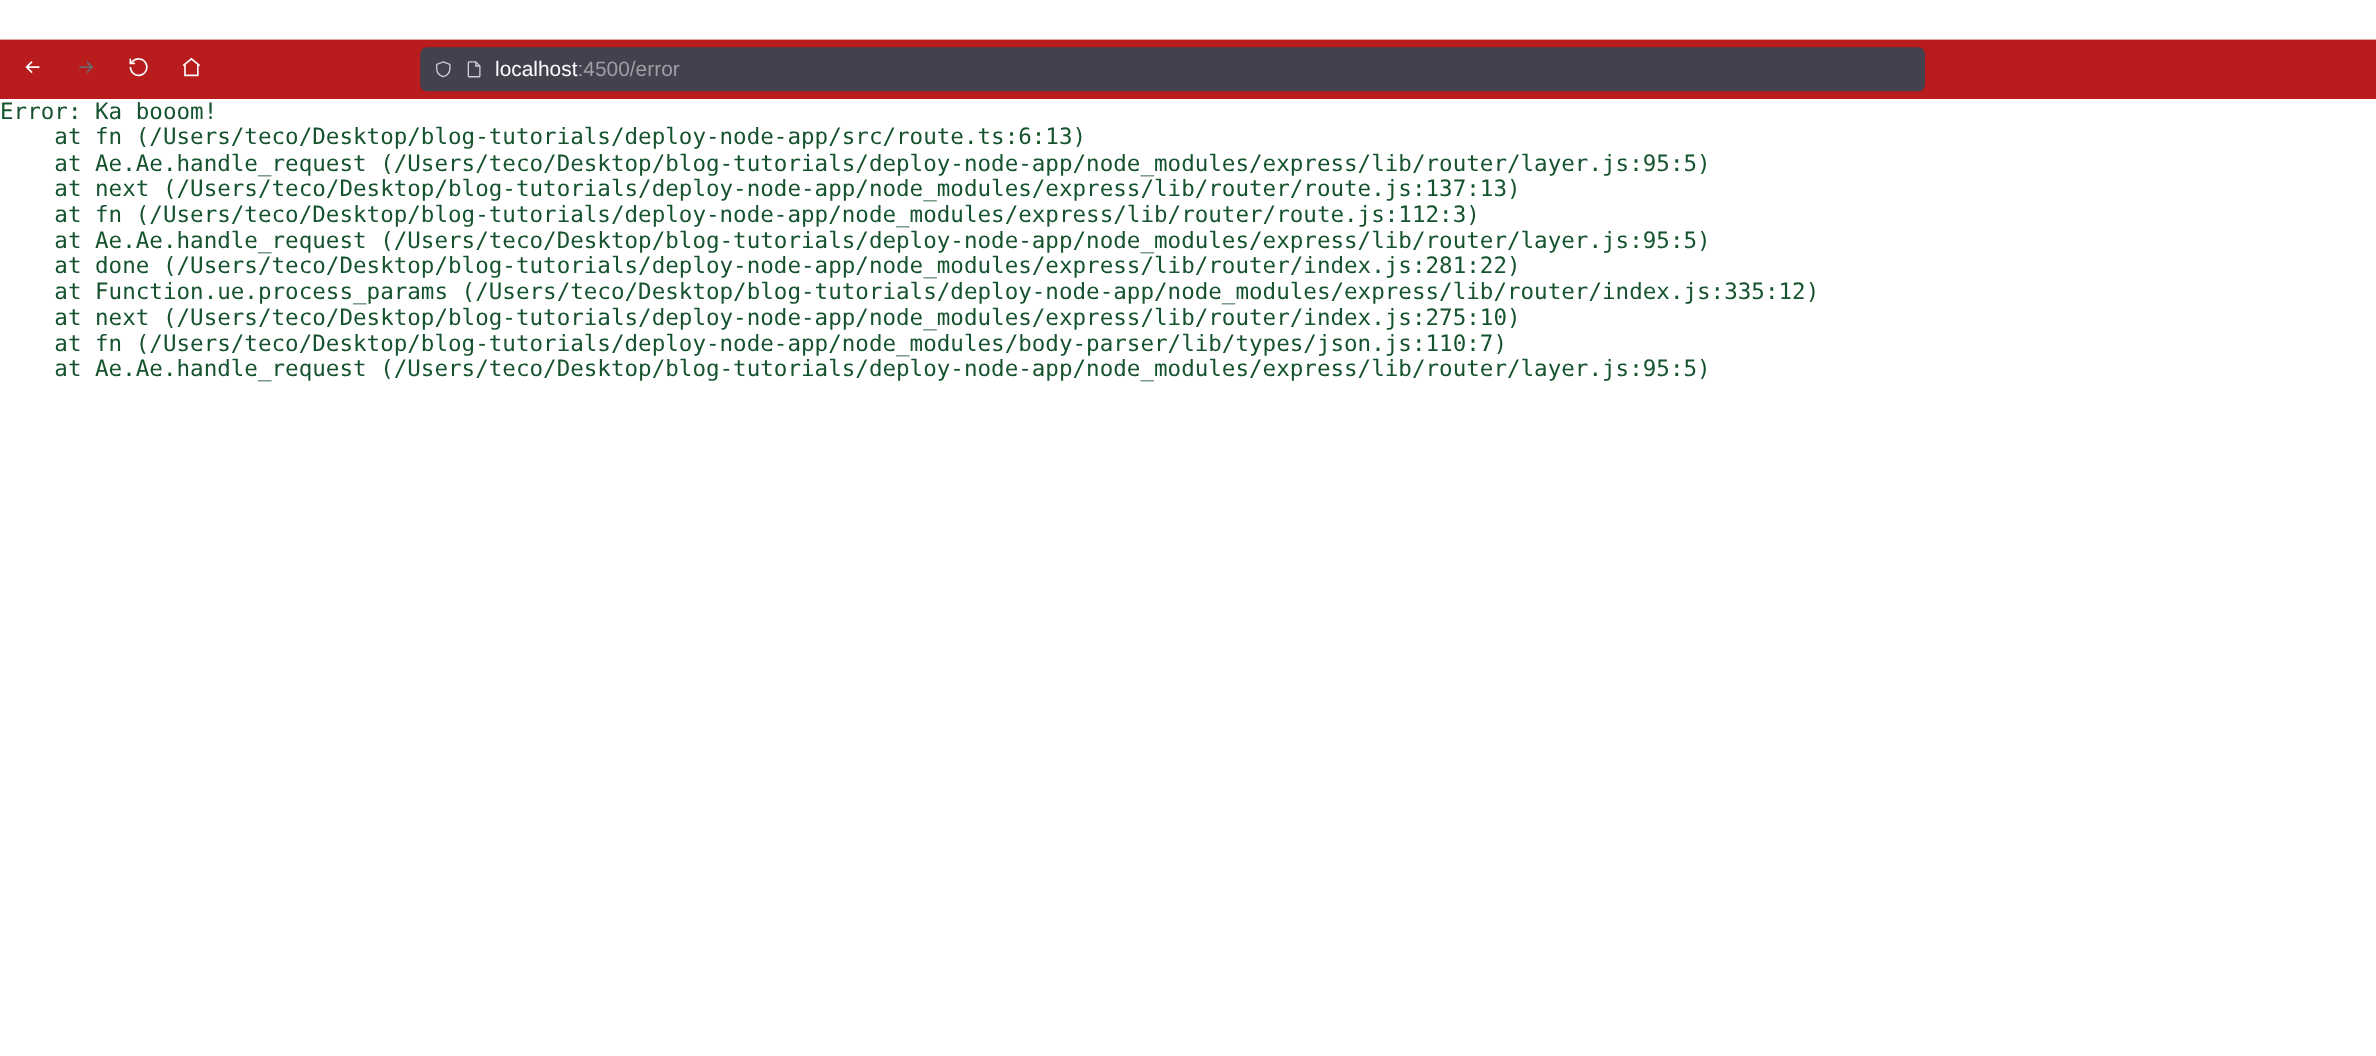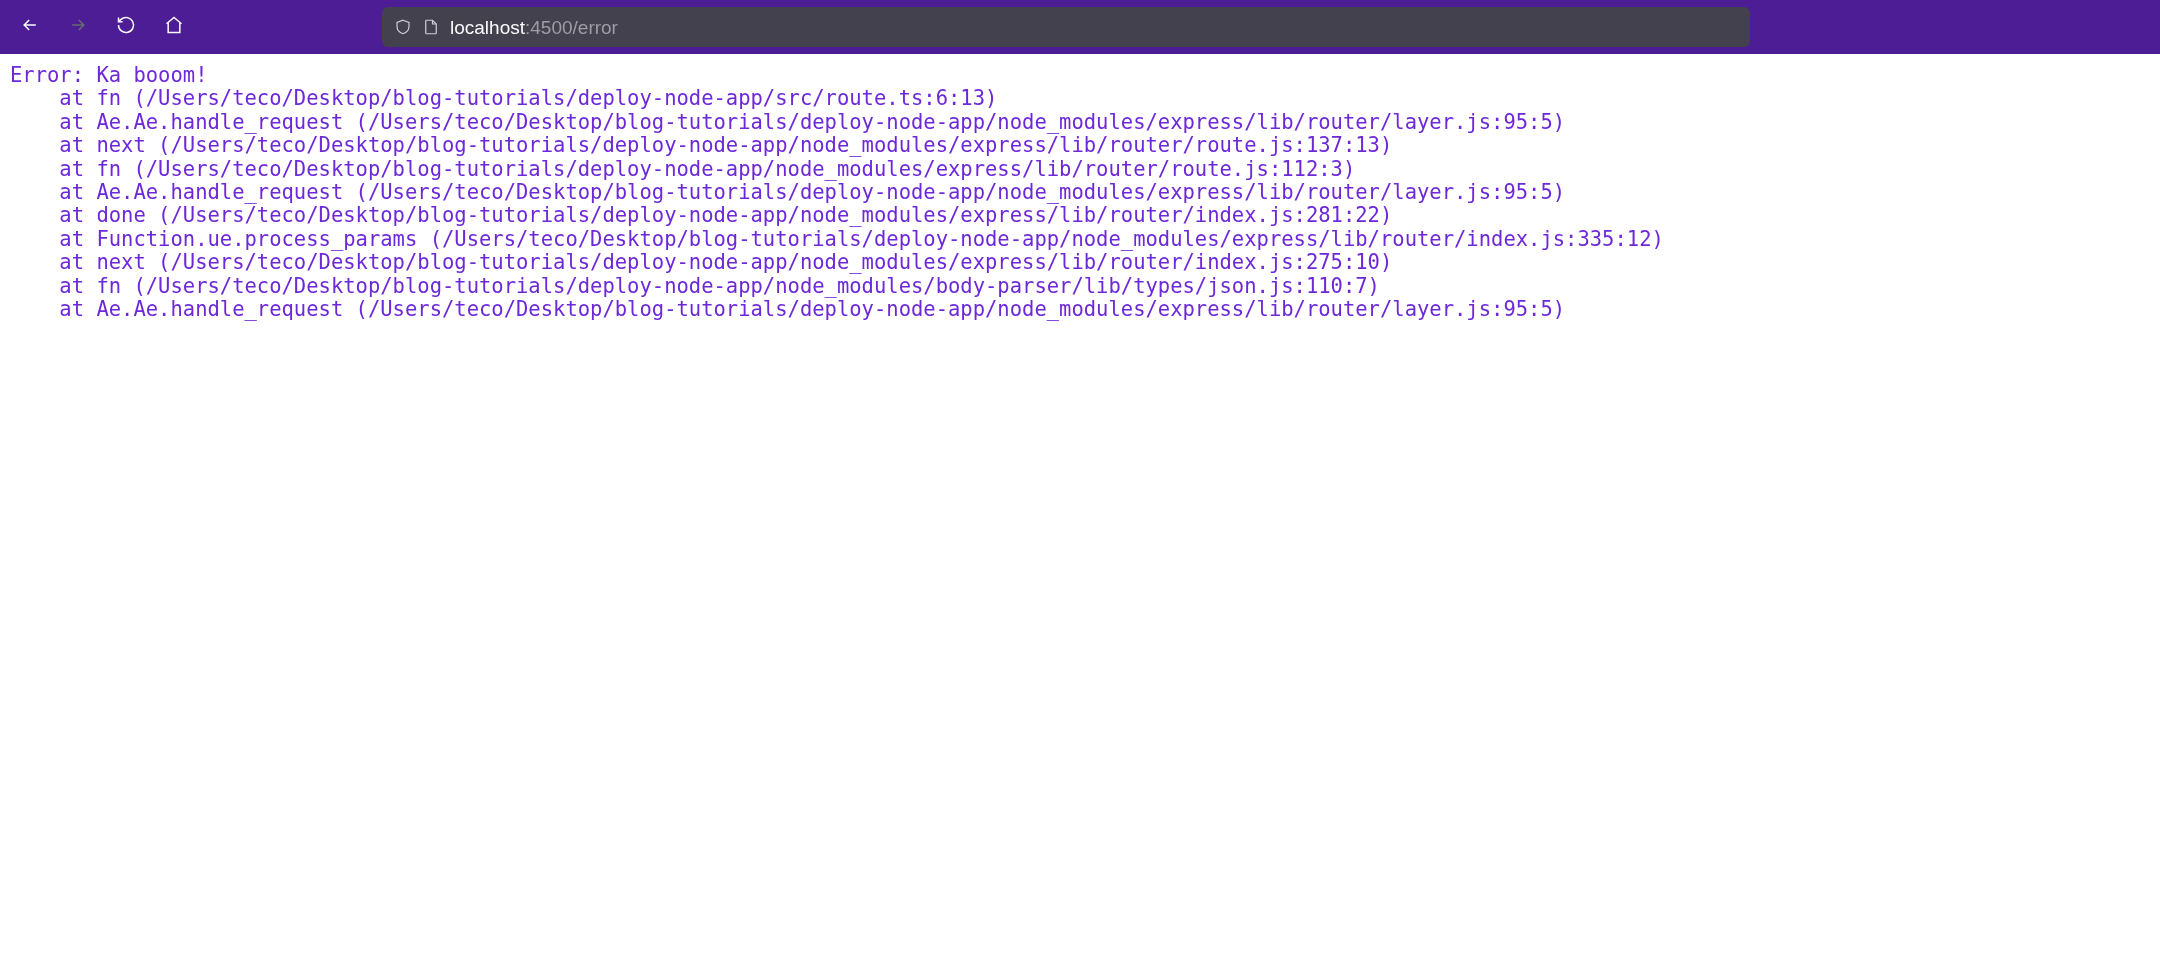--- a/index.html
+++ b/index.html
@@ -8,26 +8,27 @@
       box-sizing: border-box;
     }
     body {
       font-family: -apple-system, BlinkMacSystemFont, "Segoe UI", sans-serif;
       background: #ffffff;
       width: 2160px;
       height: 960px;
       overflow: hidden;
     }
     .browser-toolbar {
-      background: #4c1d95;
+      background: #b91c1c;
       height: 54px;
       display: flex;
       align-items: center;
       padding: 0 10px;
       gap: 8px;
+      margin-top: 36px;
     }
     .nav-button {
       width: 40px;
       height: 40px;
       display: flex;
       align-items: center;
       justify-content: center;
       border-radius: 4px;
       color: #fbfbfe;
       cursor: pointer;
@@ -77,25 +78,24 @@
       font-family: -apple-system, BlinkMacSystemFont, "Segoe UI", sans-serif;
       line-height: 1;
     }
     .url-host {
       color: #fbfbfe;
     }
     .url-rest {
       color: #9e9da5;
     }
     .content {
-      padding: 10px;
       font-family: "SF Mono", "Menlo", "Monaco", "Consolas", monospace;
       font-size: 20.5px;
       line-height: 23.4px;
-      color: #6d28d9;
+      color: #14532d;
       white-space: pre;
     }
   </style>
 </head>
 <body>
 
 <div class="browser-toolbar">
   <div class="nav-button">
     <span>
       <svg viewBox="0 0 24 24">

